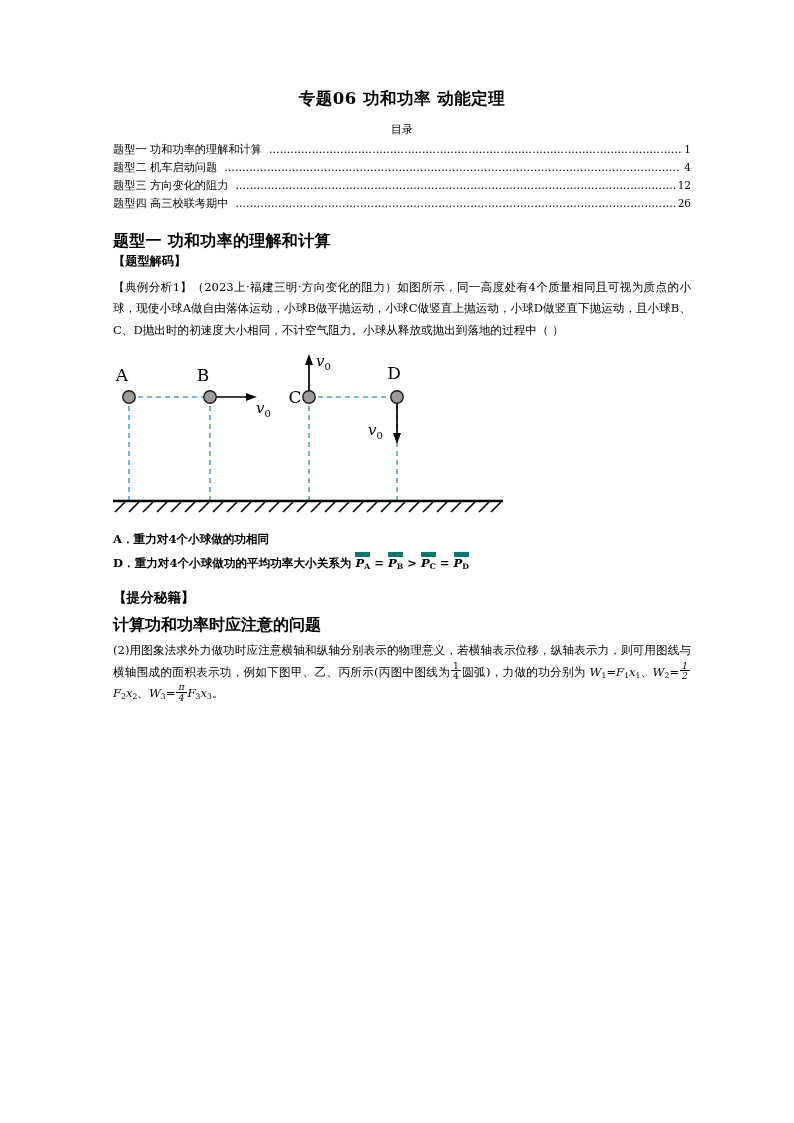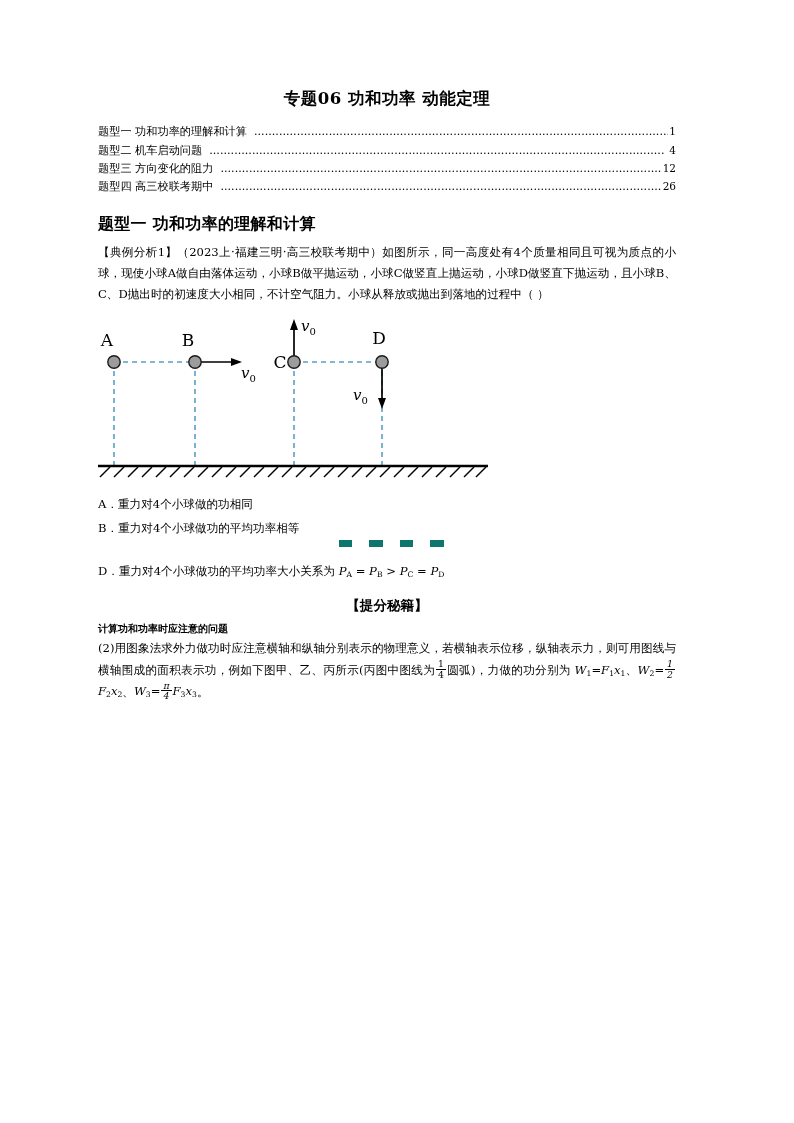--- a/index.html
+++ b/index.html
@@ -18,21 +18,21 @@
   .page {
     position: absolute;
     left: 0; top: 0;
     width: 794px;
     height: 1123px;
     padding: 0;
     box-sizing: border-box;
   }
   .content {
     position: absolute;
-    left: 98px;
+    left: 113px;
     top: 88px;
     width: 578px;
   }
 
   
   .doc-title {
     text-align: center;
     font-size: 16.5px;
     font-weight: bold;
     letter-spacing: 0.5px;
@@ -80,24 +80,23 @@
     font-size: 12.2px;
     font-weight: bold;
     margin: 1px 0 4px 0;
     line-height: 1.4;
   }
   .bracket-head-2 {
     font-size: 13.6px;
     font-weight: bold;
     margin: 13px 0 6px 0;
     line-height: 1.4;
-    text-align: center;
   }
   .sub-bold {
-    font-size: 10px;
+    font-size: 16px;
     font-weight: bold;
     margin: 0 0 3px 0;
     line-height: 1.55;
   }
 
   
   p.body {
     font-size: 11.6px;
     line-height: 1.78;
     margin: 0 0 0 0;
@@ -112,35 +111,35 @@
     text-align: justify;
     text-justify: inter-ideograph;
   }
   .b { font-weight: normal; }
   .mathit {
     font-family: "DejaVu Serif", "Liberation Serif", serif;
     font-style: italic;
   }
 
   
-  .options { margin: 6px 0 0 0; }
+  .options { margin: 6px 0 0 0; font-weight: bold; }
   .opt {
     font-size: 11.6px;
     line-height: 2.08;
     white-space: nowrap;
   }
   sub {
     font-size: 0.66em;
     vertical-align: -0.28em;
     font-style: normal;
   }
   .ovl {
     display: inline-block;
-    border-top: 7px solid #0f766e;
-    padding-top: 18px;
+    border-top: 5px solid #0f766e;
+    padding-top: 0px;
     line-height: 1.08;
   }
 
   
   .frac {
     display: inline-block;
     vertical-align: -0.42em;
     text-align: center;
     font-size: 0.80em;
     line-height: 1.02;
@@ -168,20 +167,21 @@
   }
 </style>
 </head>
 <body>
 
 <div class="page">
   <div class="content">
 
     <div class="doc-title">专题06 功和功率 动能定理</div>
 
+    <div class="toc-heading">目录</div>
     <div class="toc-list">
       <div class="toc-row">
         <span class="toc-label">题型一  功和功率的理解和计算</span>
         <span class="toc-gap"></span>
         <span class="toc-dots">................................................................................................................................</span>
         <span class="toc-page">1</span>
       </div>
       <div class="toc-row">
         <span class="toc-label">题型二  机车启动问题</span>
         <span class="toc-gap"></span>
@@ -196,23 +196,24 @@
       </div>
       <div class="toc-row">
         <span class="toc-label">题型四  高三校联考期中</span>
         <span class="toc-gap"></span>
         <span class="toc-dots">................................................................................................................................</span>
         <span class="toc-page">26</span>
       </div>
     </div>
 
     <div class="section-title">题型一  功和功率的理解和计算</div>
-
-
-    <p class="example"><span class="b">【典例分析1】</span><span class="b">（2023上·福建三明·高三校联考期中）</span><span>如图所示，同一高度处有4个质量相同且可视为质点的小球，现使小球A做自由落体运动，小球B做平抛运动，小球C做竖直上抛运动，小球D做竖直下抛运动，且小球B、C、D抛出时的初速度大小相同，不计空气阻力。小球从释放或抛出到落地的过程中（    ）</span></p>
+    <div class="bracket-head">【题型解码】</div>
+
+
+    <p class="example"><span class="b">【典例分析1】</span><span class="b">（2023上·福建三明·方向变化的阻力）</span><span>如图所示，同一高度处有4个质量相同且可视为质点的小球，现使小球A做自由落体运动，小球B做平抛运动，小球C做竖直上抛运动，小球D做竖直下抛运动，且小球B、C、D抛出时的初速度大小相同，不计空气阻力。小球从释放或抛出到落地的过程中（    ）</span></p>
 
     <div class="figure-wrap">
       <svg class="figure" viewBox="0 0 420 172">
 
         <g stroke="#5b9fc4" stroke-width="1.6" stroke-dasharray="5,4" fill="none">
           <line x1="16" y1="48" x2="16" y2="152"></line>
           <line x1="97" y1="48" x2="97" y2="152"></line>
           <line x1="196" y1="48" x2="196" y2="152"></line>
           <line x1="284" y1="48" x2="284" y2="152"></line>
         </g>
@@ -287,23 +288,20 @@
           <line x1="378" y1="163" x2="388" y2="153"></line>
         </g>
       </svg>
     </div>
 
     <div class="options">
       <div class="opt">
         <span>A</span>．<span>重力对4个小球做的功相同</span>
       </div>
       <div class="opt">
-        <span>B</span>．<span>重力对4个小球做功的平均功率相等</span>
-      </div>
-      <div class="opt">
         <span>D</span>．<span>重力对4个小球做功的平均功率大小关系为</span><span class="mathit"> <span class="ovl"><span>P</span><sub>A</sub></span> <span>=</span> <span class="ovl"><span>P</span><sub>B</sub></span> <span>&gt;</span> <span class="ovl"><span>P</span><sub>C</sub></span> <span>=</span> <span class="ovl"><span>P</span><sub>D</sub></span></span>
       </div>
     </div>
 
     <div class="bracket-head-2">【提分秘籍】</div>
     <div class="sub-bold">计算功和功率时应注意的问题</div>
 
 
     <p class="body tight"><span>(2)用图象法求外力做功时应注意横轴和纵轴分别表示的物理意义，若横轴表示位移，纵轴表示力，则可用图线与横轴围成的面积表示功，例如下图甲、乙、丙所示(丙图中图线为</span><span class="frac"><span class="num">1</span><span class="den">4</span></span><span>圆弧)，力做的功分别为 </span><span class="mathit"><span>W</span><sub>1</sub><span>=</span><span>F</span><sub>1</sub><span>x</span><sub>1</sub></span><span>、</span><span class="mathit"><span>W</span><sub>2</sub><span>=</span><span class="frac"><span class="num">1</span><span class="den">2</span></span><span>F</span><sub>2</sub><span>x</span><sub>2</sub></span><span>、</span><span class="mathit"><span>W</span><sub>3</sub><span>=</span><span class="frac"><span class="num">π</span><span class="den">4</span></span><span>F</span><sub>3</sub><span>x</span><sub>3</sub></span><span>。</span></p>
 

